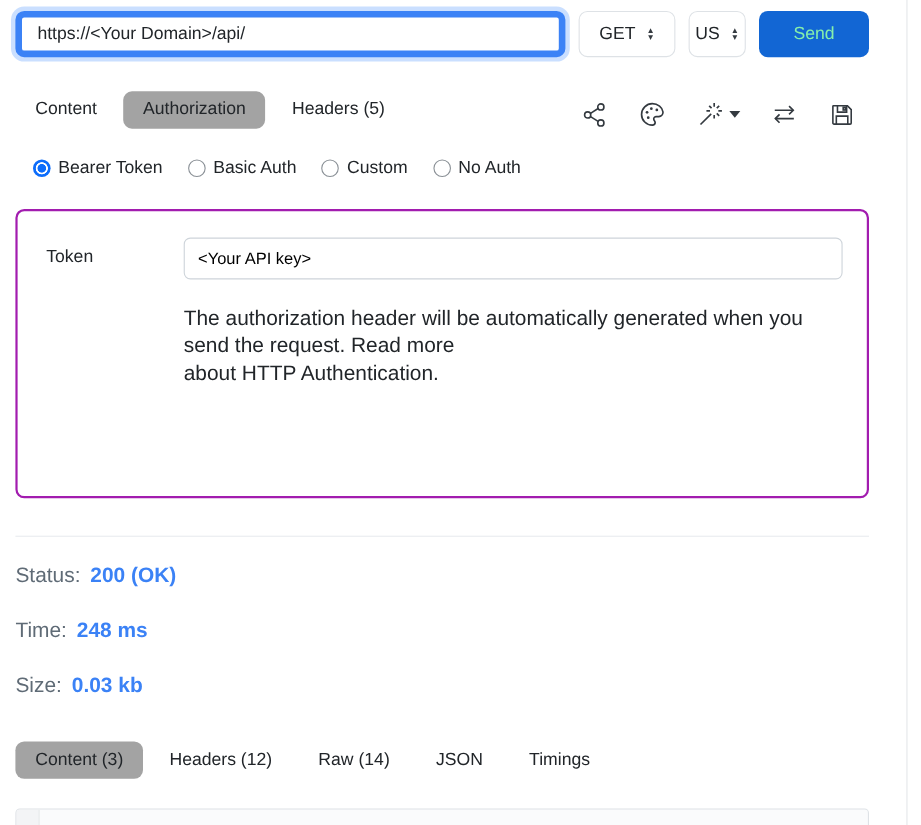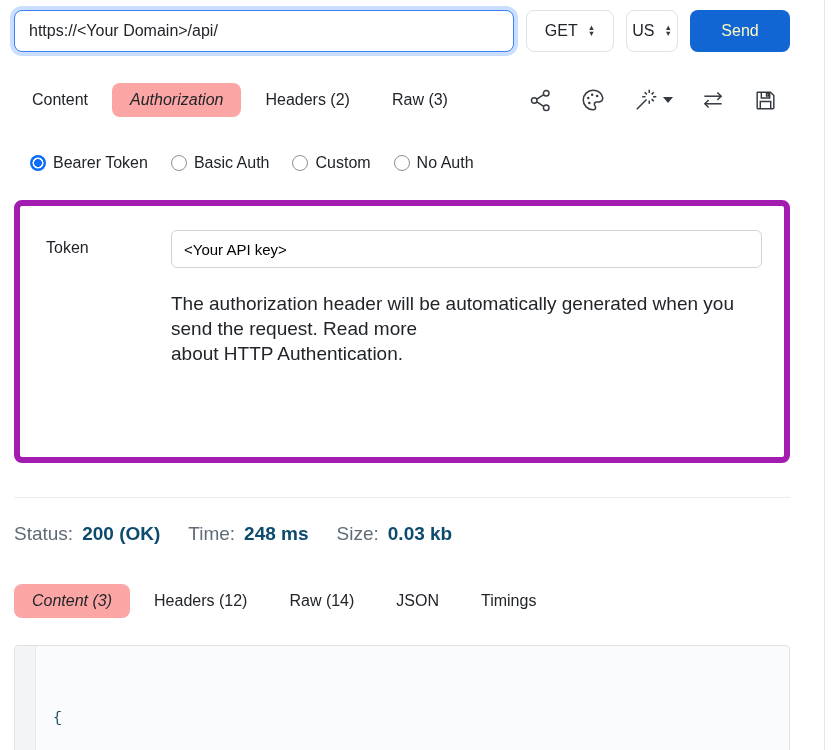--- a/index.html
+++ b/index.html
@@ -3,68 +3,68 @@
 <meta charset="utf-8">
 <style>
   * { margin:0; padding:0; box-sizing:border-box; }
   html,body { width:837px; height:750px; background:#ffffff; overflow:hidden;
               font-family:"Liberation Sans", sans-serif; color:#212529; }
   .page { position:absolute; left:14px; top:0; width:776px; }
   .vline { position:absolute; left:824px; top:0; width:1px; height:750px; background:#e4e7ea; }
 
   
   .request-bar { margin-top:10px; height:42px; display:flex; gap:12px; align-items:stretch; }
-  .url-input { flex:1; height:42px; border:1px solid #3b82f6; border-radius:8px;
+  .url-input { flex:1; height:42px; border:6px solid #3b82f6; border-radius:8px;
                box-shadow:0 0 0 4px rgba(13,110,253,.22); outline:none;
                padding:0 14px; font-size:16px; color:#212529;
                font-family:"Liberation Sans", sans-serif; }
   .select-box { width:88px; border:1px solid #dee2e6; border-radius:8px; background:#fff;
                 display:flex; align-items:center; justify-content:center; gap:10px;
                 font-size:16px; color:#212529; cursor:pointer; }
   .select-box.small { width:52px; }
   .spin { display:flex; flex-direction:column; line-height:6px; font-size:7.5px; color:#343a40; }
-  .send-btn { width:100px; border:none; border-radius:8px; background:#1266d4; color:#fef9c3;
+  .send-btn { width:100px; border:none; border-radius:8px; background:#1266d4; color:#86efac;
               font-size:16px; cursor:pointer; font-family:"Liberation Sans", sans-serif; }
 
   
-  .tabs-row { margin-top:31px; display:flex; align-items:center; }
+  .tabs-row { margin-top:31px; display:flex; align-items:flex-end; }
   .tab { padding:8px 18px; font-size:16px; color:#212529; border-radius:8px; cursor:pointer;
          margin-right:6px; white-space:nowrap; }
-  .tab.active { background:#fca5a5;font-style:italic; }
+  .tab.active { background:#a3a3a3; }
 
   .icon-group { margin-left:auto; margin-right:12px; display:flex; align-items:center; gap:27px; }
   .icon-btn { display:flex; align-items:center; cursor:pointer; color:#343a40; }
   .icon-btn svg { display:block; }
   .caret-down { width:0; height:0; border-left:5px solid transparent; border-right:5px solid transparent;
                 border-top:6px solid #343a40; margin-left:4px; }
 
   
-  .radio-row { margin-top:37px; display:flex; align-items:flex-end; gap:23px;padding-left:16px; }
+  .radio-row { margin-top:27px; display:flex; align-items:flex-end; gap:23px;padding-left:16px; }
   .radio-item { display:flex; align-items:center; gap:7px; font-size:16px; cursor:pointer; }
   .radio-dot { width:16px; height:16px; border-radius:50%; border:1px solid #8a9096; background:#fff; flex:none; }
   .radio-dot.checked { border:none;
     background:radial-gradient(circle, #0d6dfb 0 3.6px, #ffffff 4.2px 5.2px, #0d6dfb 5.8px 8px); }
 
   
-  .panel { margin-top:28px; height:263px; border:6px solid #a21caf; border-radius:8px;
+  .panel { margin-top:28px; height:263px; border:2px solid #a21caf; border-radius:8px;
            display:flex; padding-top:24px; }
   .panel-label-col { width:151px; padding-left:26px; padding-top:9px; font-size:16px; }
   .panel-field-col { flex:1; margin-right:22px; }
   .token-input { width:100%; height:38px; border:1px solid #ced4da; border-radius:6px;
                  padding:0 12px; font-size:15px; color:#000000; outline:none;
                  font-family:"Liberation Sans", sans-serif; }
   .help-text { margin-top:23px; font-size:19px; color:#212529; line-height:25px; }
 
   .divider { margin-top:34px; border:none; border-top:1px solid #e9ecef; }
 
   
-  .status-row { margin-top:25px; display:flex; gap:28px; font-size:19px; align-items:baseline; }
+  .status-row { margin-top:25px; display:flex; gap:28px; font-size:19px; align-items:baseline;flex-direction:column; }
   .status-pair { display:flex; gap:9px; align-items:baseline; }
   .status-label { color:#5f6b76; }
-  .status-value { color:#0c4a6e; font-weight:700; }
+  .status-value { color:#3b82f6; font-weight:700; }
 
   .response-tabs { margin-top:39px; }
 
   
   .code-block { margin-top:27px; height:120px; border:1px solid #dee2e6; border-radius:4px;
                 background:#fafbfc; display:flex; overflow:hidden; }
   .code-gutter { width:21px; background:#f3f4f6; border-right:1px solid #e7e9eb; flex:none; }
   .code-area { padding:12px 0 0 17px; font-family:"Liberation Mono", monospace; font-size:15px;
                line-height:24.5px; white-space:pre; }
   .code-line { white-space:pre; }
@@ -92,22 +92,21 @@
           <span>▲</span>
           <span>▼</span>
         </span>
     </div>
     <button class="send-btn">Send</button>
   </div>
 
   <div class="tabs-row">
     <span class="tab">Content</span>
     <span class="tab active">Authorization</span>
-    <span class="tab">Headers (2)</span>
-    <span class="tab">Raw (3)</span>
+    <span class="tab">Headers (5)</span>
 
     <div class="icon-group">
       <span class="icon-btn">
         <svg width="25" height="25" viewBox="0 0 24 24" fill="none" stroke="currentColor" stroke-width="1.4">
           <circle cx="17.5" cy="5" r="2.7"></circle>
             <circle cx="6" cy="12" r="2.7"></circle>
             <circle cx="17.5" cy="19" r="2.7"></circle>
           <line x1="8.5" y1="10.6" x2="15.1" y2="6.4"></line>
             <line x1="8.5" y1="13.4" x2="15.1" y2="17.6"></line>
         </svg>

